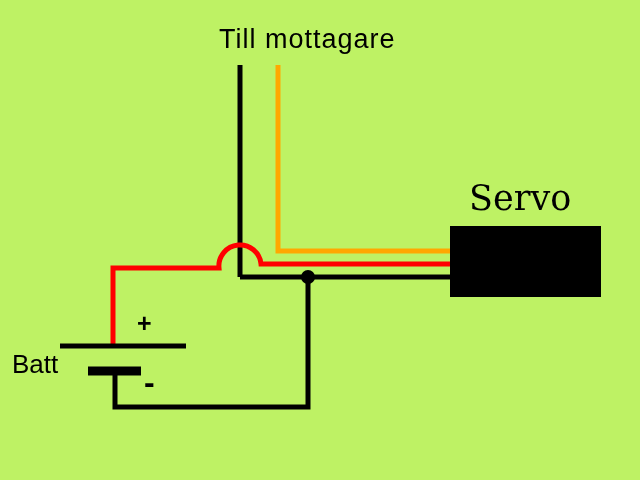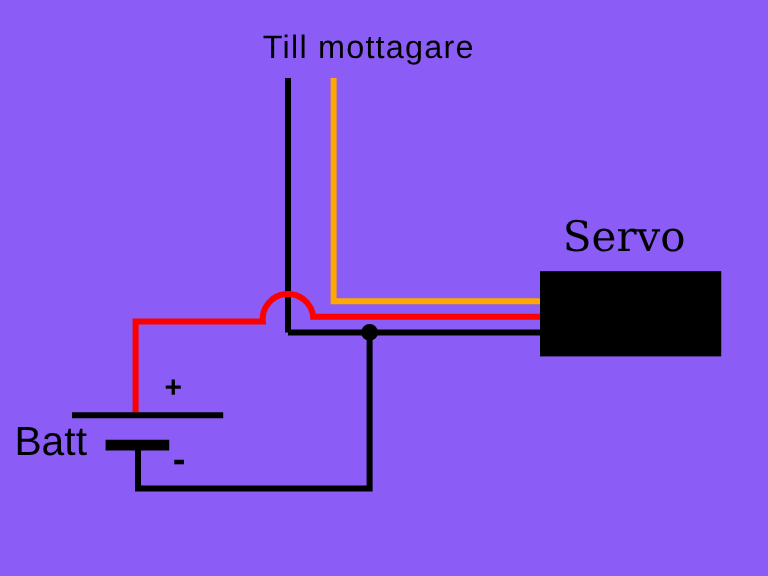--- a/index.html
+++ b/index.html
@@ -4,28 +4,28 @@
 <style>
   html, body { margin: 0; padding: 0; }
   body {
     width: 640px; height: 480px;
     background: #ffffff;
     font-family: "Liberation Sans", sans-serif;
   }
   .canvas {
     position: relative;
     width: 640px; height: 480px;
-    background: #8b5cf6;
+    background: #bef264;
     overflow: hidden;
   }
   svg { position: absolute; left: 0; top: 0; }
   .label { position: absolute; color: #000; white-space: nowrap; line-height: 1; }
   .label-receiver { left: 219px; top: 26px; font-size: 27px; letter-spacing: 1px; }
   .label-servo    { left: 469px; top: 181px; font-size: 35px; font-family: "DejaVu Serif", "Liberation Serif", serif; }
-  .label-batt     { left: 12px;  top: 351px; font-size: 34px; text-align: center; }
+  .label-batt     { left: 12px;  top: 351px; font-size: 26px; text-align: center; }
   .label-plus     { left: 137px; top: 311px; font-size: 25px; font-weight: bold; }
   .label-minus    { left: 144px; top: 366px; font-size: 32px; font-weight: bold; }
 </style>
 </head>
 <body>
 
 <div class="canvas">
 
   <svg width="640" height="480" viewBox="0 0 640 480">
 

